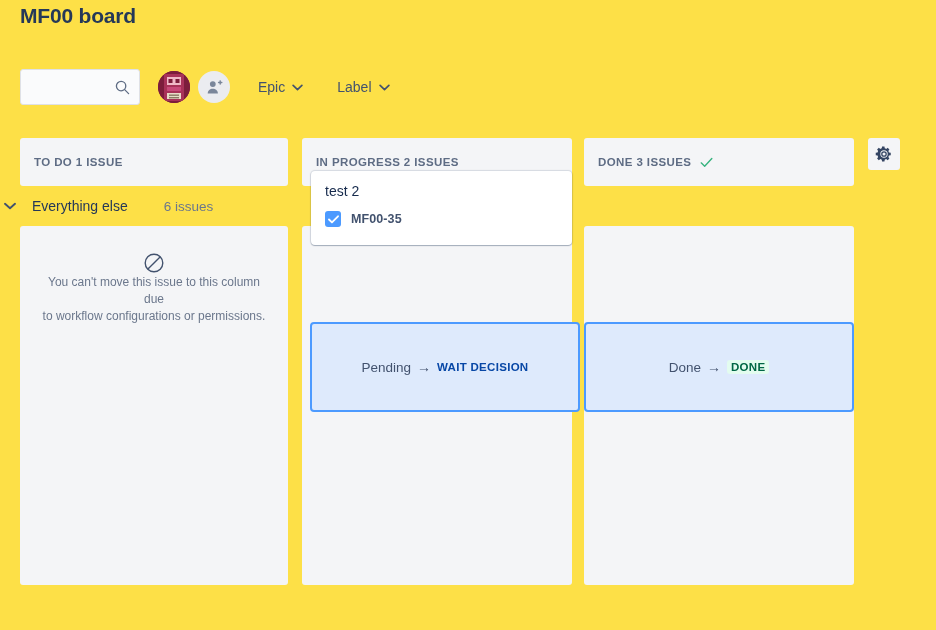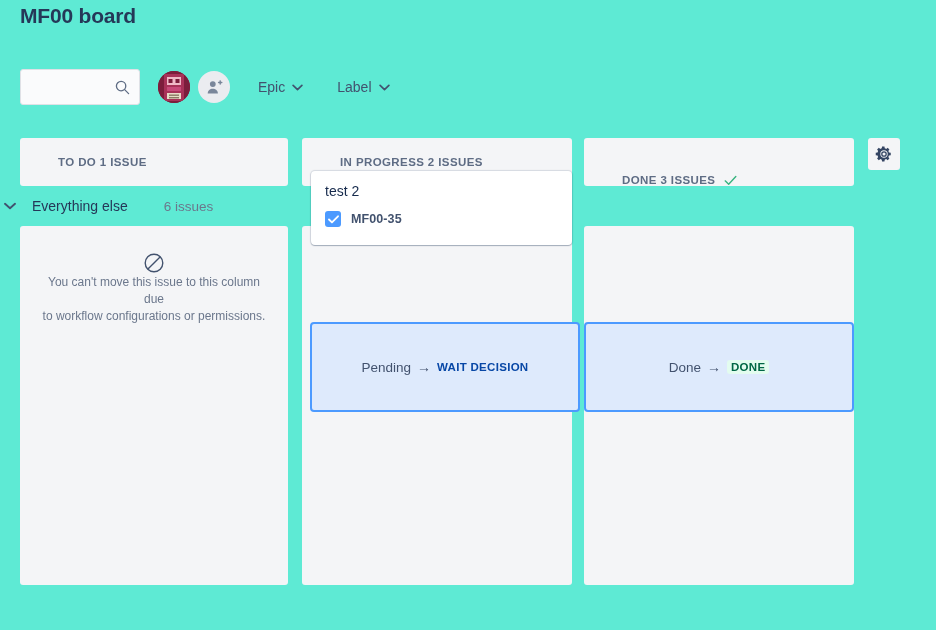--- a/index.html
+++ b/index.html
@@ -3,21 +3,21 @@
 <meta charset="utf-8">
 <style>
   * { box-sizing: border-box; }
   html, body {
     margin: 0; padding: 0;
     width: 936px; height: 630px;
     background: #ffffff;
     font-family: "Liberation Sans", sans-serif;
     overflow: hidden;
   }
-  #app { position: relative; width: 936px; height: 630px; background:#5eead4; }
+  #app { position: relative; width: 936px; height: 630px; background:#fde047; }
 
   
   .page-title {
     position: absolute; left: 20px; top: 4px;
     font-size: 21px; font-weight: bold; color: #253858;
     letter-spacing: -0.2px;
   }
 
   
   .toolbar { position: absolute; left: 20px; top: 68px; height: 38px; display: flex; align-items: center; }
@@ -64,21 +64,20 @@
   .col-header {
     position: absolute; top: 0; height: 48px;
     background: #f4f5f7; border-radius: 3px;
     display: flex; align-items: center;
     padding-left: 14px; gap: 9px;
   }
   .col-header-title {
     font-size: 11.5px; font-weight: bold; color: #5e6c84;
     letter-spacing: 0.4px; text-transform: uppercase;
     white-space: nowrap;
-    margin-left: 24px;
   }
   .tick { width: 13px; height: 11px; flex: none; }
 
   .settings-btn {
     position: absolute; left: 868px; top: 0px;
     width: 32px; height: 32px; border-radius: 3px;
     background: #f4f5f7;
     display: flex; align-items: center; justify-content: center;
     cursor: pointer;
   }
@@ -206,21 +205,21 @@
     <div class="col-headers">
 
       <div class="col-header" style="left:20px; width:268px;">
         <span class="col-header-title">TO DO 1 ISSUE</span>
       </div>
 
       <div class="col-header" style="left:302px; width:270px;">
         <span class="col-header-title">IN PROGRESS 2 ISSUES</span>
       </div>
 
-      <div class="col-header" style="left:584px; width:270px;align-items:flex-end;">
+      <div class="col-header" style="left:584px; width:270px;">
         <span class="col-header-title">DONE 3 ISSUES</span>
         <svg class="tick" viewBox="0 0 14 12">
           <path d="M1.2 6.4 L5 10 L12.8 1.6" fill="none" stroke="#36b37e" stroke-width="1.5" stroke-linecap="round" stroke-linejoin="round"></path>
         </svg>
       </div>
 
       <div class="settings-btn">
         <svg width="18" height="18" viewBox="0 0 24 24">
           <path fill="#344563" d="M12 8.2a3.8 3.8 0 1 0 0 7.6 3.8 3.8 0 0 0 0-7.6zm0 5.9a2.1 2.1 0 1 1 0-4.2 2.1 2.1 0 0 1 0 4.2z"></path>
           <path fill="#344563" d="M21 13.6v-3.2l-2.4-.4a6.9 6.9 0 0 0-.8-1.9l1.4-2-2.3-2.3-2 1.4a6.9 6.9 0 0 0-1.9-.8L12.6 2h-3.2l-.4 2.4a6.9 6.9 0 0 0-1.9.8l-2-1.4-2.3 2.3 1.4 2a6.9 6.9 0 0 0-.8 1.9L1 10.4v3.2l2.4.4c.2.7.5 1.3.8 1.9l-1.4 2 2.3 2.3 2-1.4c.6.3 1.2.6 1.9.8l.4 2.4h3.2l.4-2.4c.7-.2 1.3-.5 1.9-.8l2 1.4 2.3-2.3-1.4-2c.3-.6.6-1.2.8-1.9l2.4-.4zm-9 3.3a4.9 4.9 0 1 1 0-9.8 4.9 4.9 0 0 1 0 9.8z"></path>

